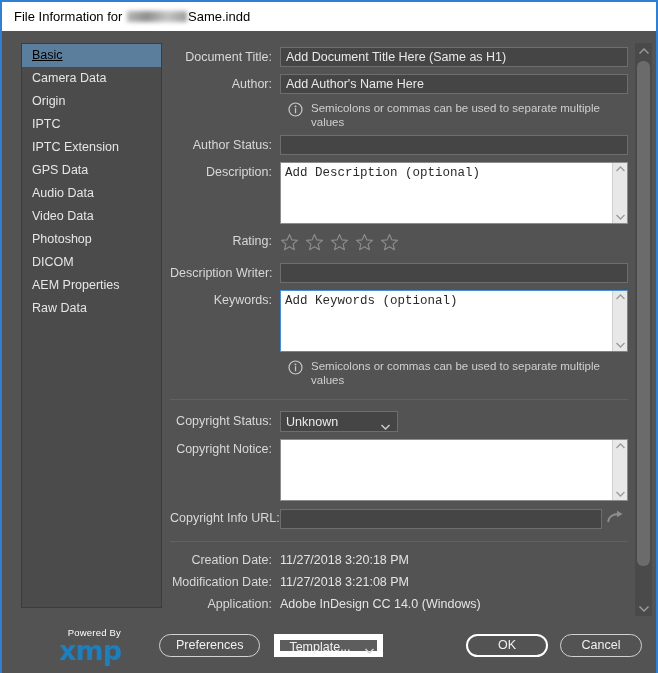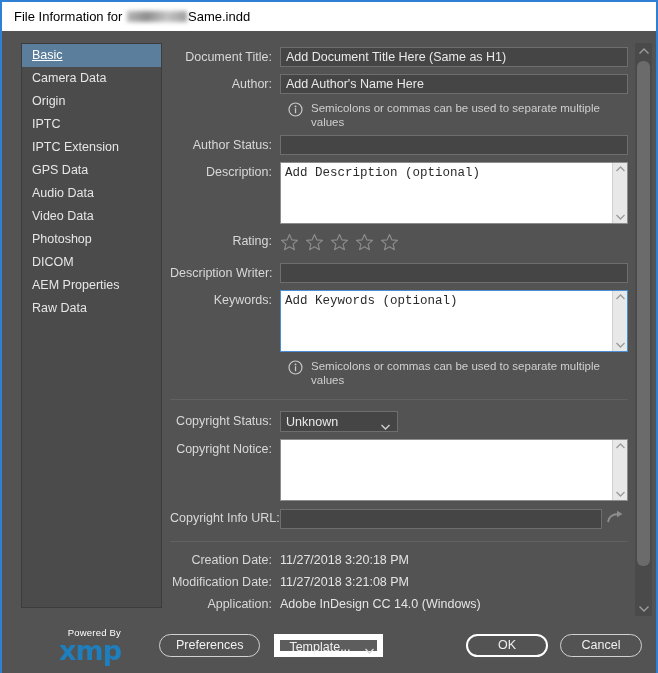--- a/index.html
+++ b/index.html
@@ -56,21 +56,21 @@
     height: 23px;
     line-height: 23px;
     padding-left: 10px;
     color: #e6e6e6;
     font-size: 12.5px;
     white-space: nowrap;
     cursor: default;
   }
   .cat-item.selected {
     background: #5b7e9c;
-    color: #ffffff;
+    color: #000000;
     text-decoration: underline;
   }
   
   #formwrap {
     flex: 1 1 auto;
     position: relative;
     margin-left: 8px;
     margin-right: 4px;
     height: 573px;
     overflow: hidden;

